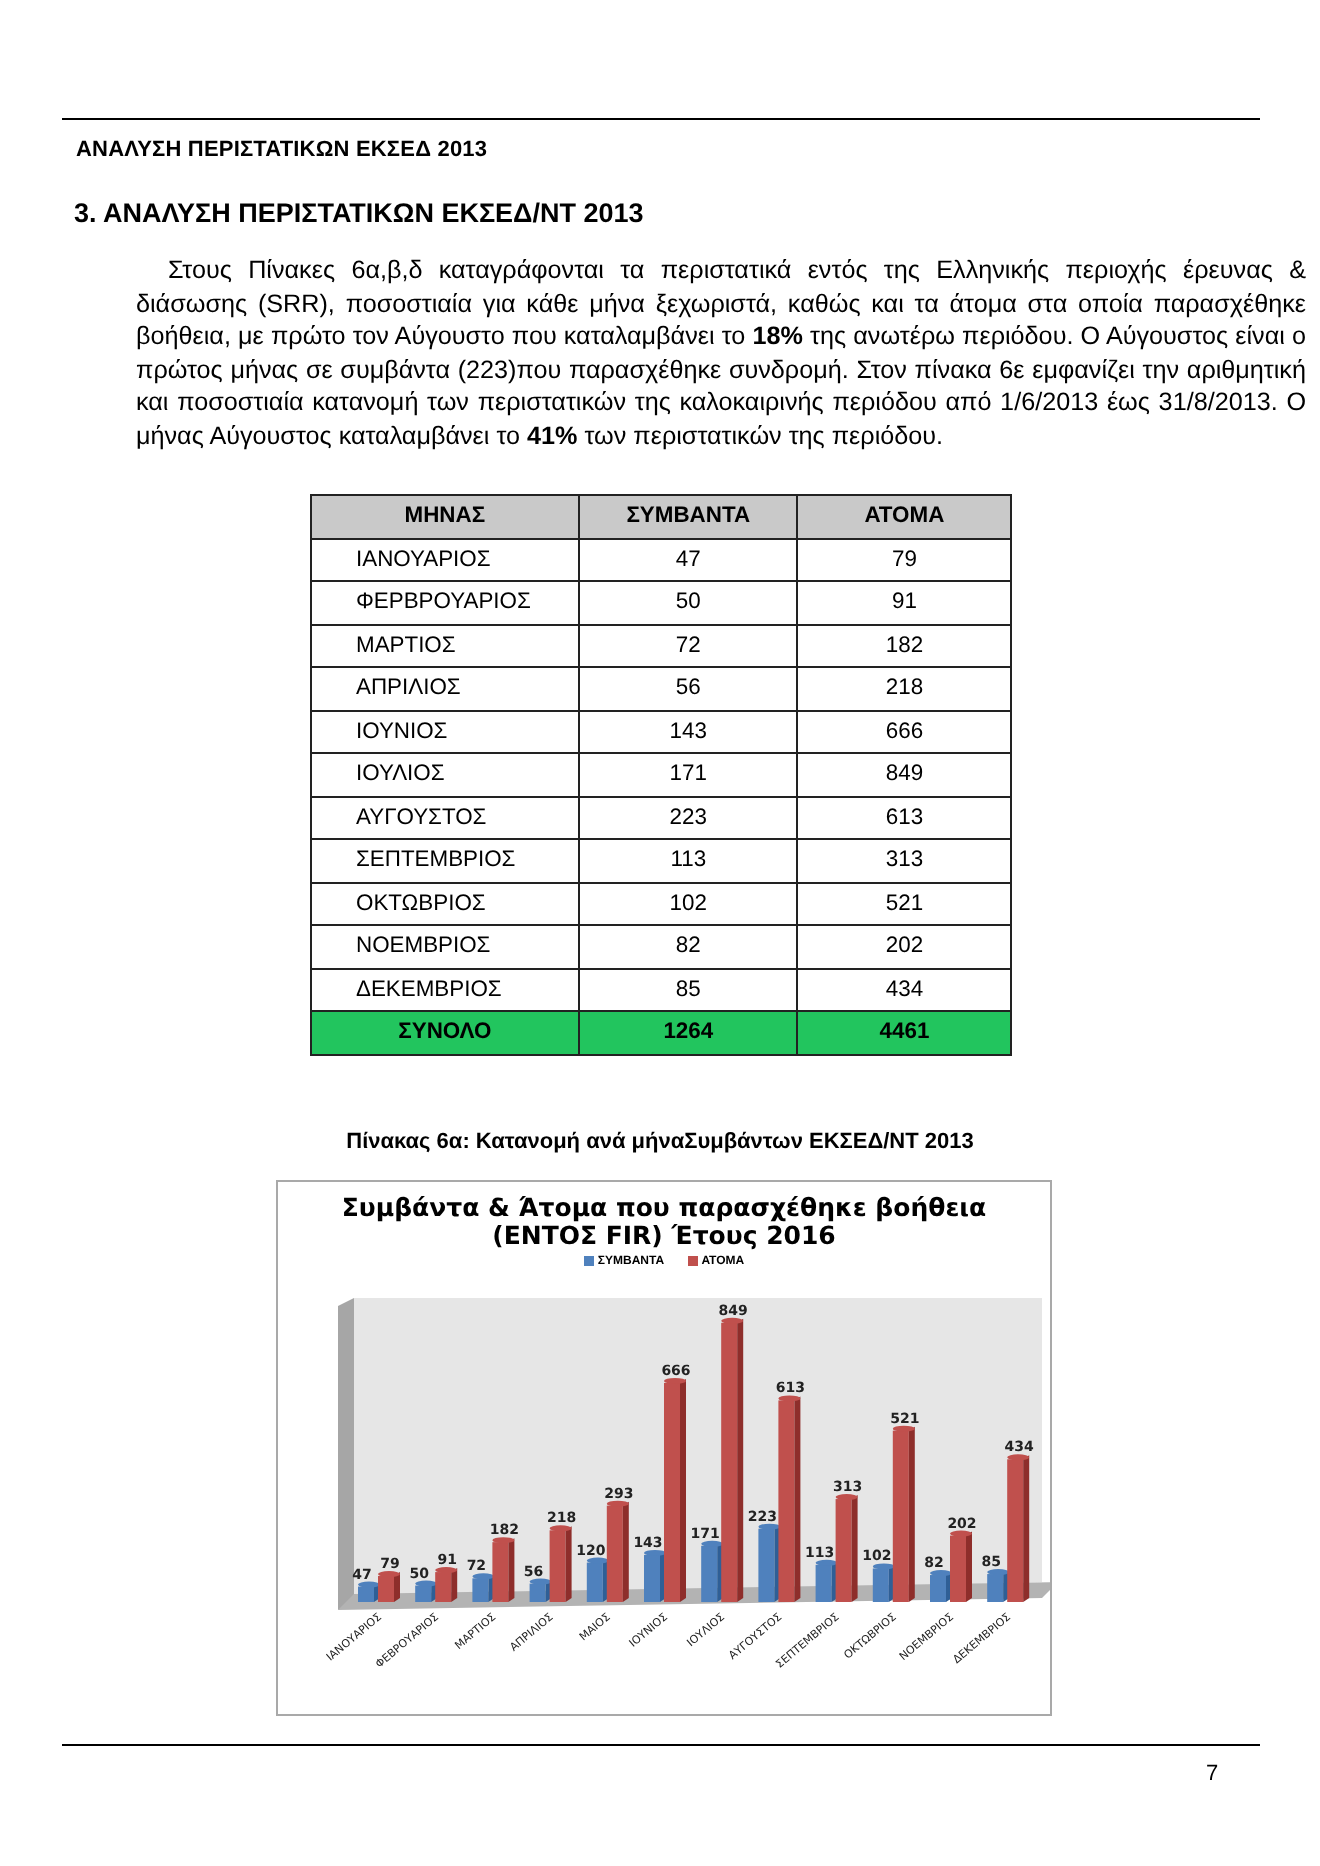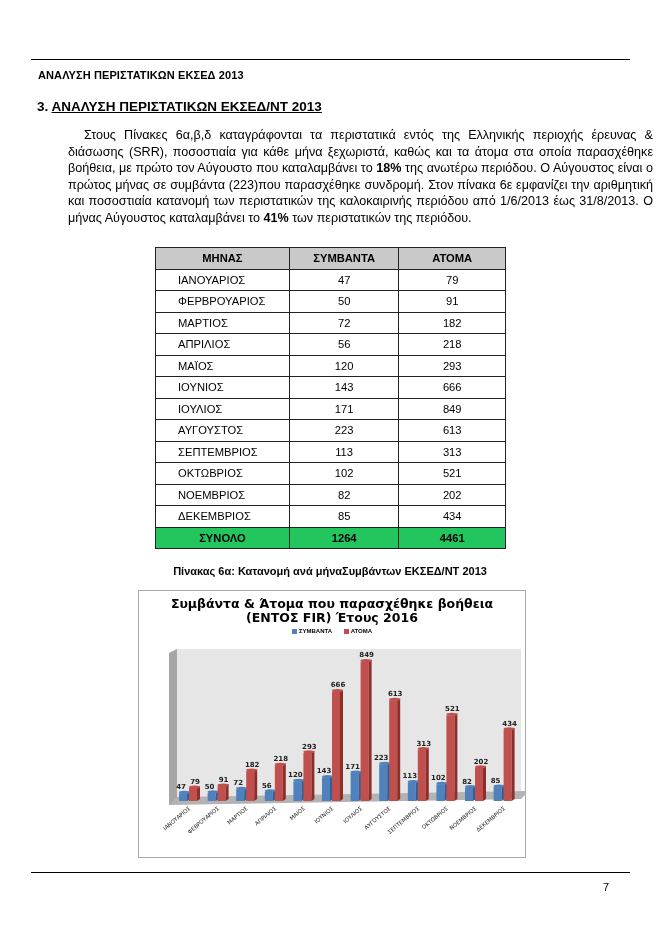--- a/index.html
+++ b/index.html
@@ -1,21 +1,21 @@
 <!DOCTYPE html>
 <html><head>
 <meta charset="utf-8">
 <style>
   html, body { margin: 0; padding: 0; background: #ffffff; }
   body { width: 660px; height: 933px; position: relative; overflow: hidden;
          font-family: "Liberation Sans", sans-serif; color: #000; }
   .running-header { position: absolute; left: 38px; top: 41px; font-size: 11px; font-weight: bold; letter-spacing: 0.1px; margin-top: 28px; }
   .header-rule { position: absolute; left: 31px; top: 59px; width: 599px; height: 0; border-top: 1.5px solid #000; }
   .section-title { position: absolute; left: 37px; top: 99px; font-size: 13.5px; font-weight: bold; }
-  .section-title .t { text-decoration: underline; }
+  .section-title .t { }
   .para { position: absolute; left: 36px; top: 127px; width: 585px; font-size: 12.6px; line-height: 16.6px; text-align: justify; margin-left: 32px; }
   .para .indent { display: inline-block; width: 16px; }
   table.data { position: absolute; left: 155px; top: 247px; width: 351px; border-collapse: collapse; font-size: 11.2px; }
   table.data th, table.data td { border: 1px solid #222; height: 20.5px; padding: 0; margin-top: 32px; }
   table.data th { background: #c9c9c9; font-weight: bold; }
   table.data td.month { text-align: left; padding-left: 22px; }
   table.data td.num { text-align: center; }
   table.data tr.total td { background: #22c55e; font-weight: bold; text-align: center; }
   table.data col.c1 { width: 134px; } table.data col.c2 { width: 110px; } table.data col.c3 { width: 107px; }
   .caption { position: absolute; left: 0; width: 660px; top: 565px; text-align: center; font-size: 11px; font-weight: bold; }
@@ -67,25 +67,20 @@
       </tr>
       <tr>
         <td class="month">ΜΑΡΤΙΟΣ</td>
         <td class="num">72</td>
         <td class="num">182</td>
       </tr>
       <tr>
         <td class="month">ΑΠΡΙΛΙΟΣ</td>
         <td class="num">56</td>
         <td class="num">218</td>
-      </tr>
-      <tr>
-        <td class="month">ΜΑΪΟΣ</td>
-        <td class="num">120</td>
-        <td class="num">293</td>
       </tr>
       <tr>
         <td class="month">ΙΟΥΝΙΟΣ</td>
         <td class="num">143</td>
         <td class="num">666</td>
       </tr>
       <tr>
         <td class="month">ΙΟΥΛΙΟΣ</td>
         <td class="num">171</td>
         <td class="num">849</td>

